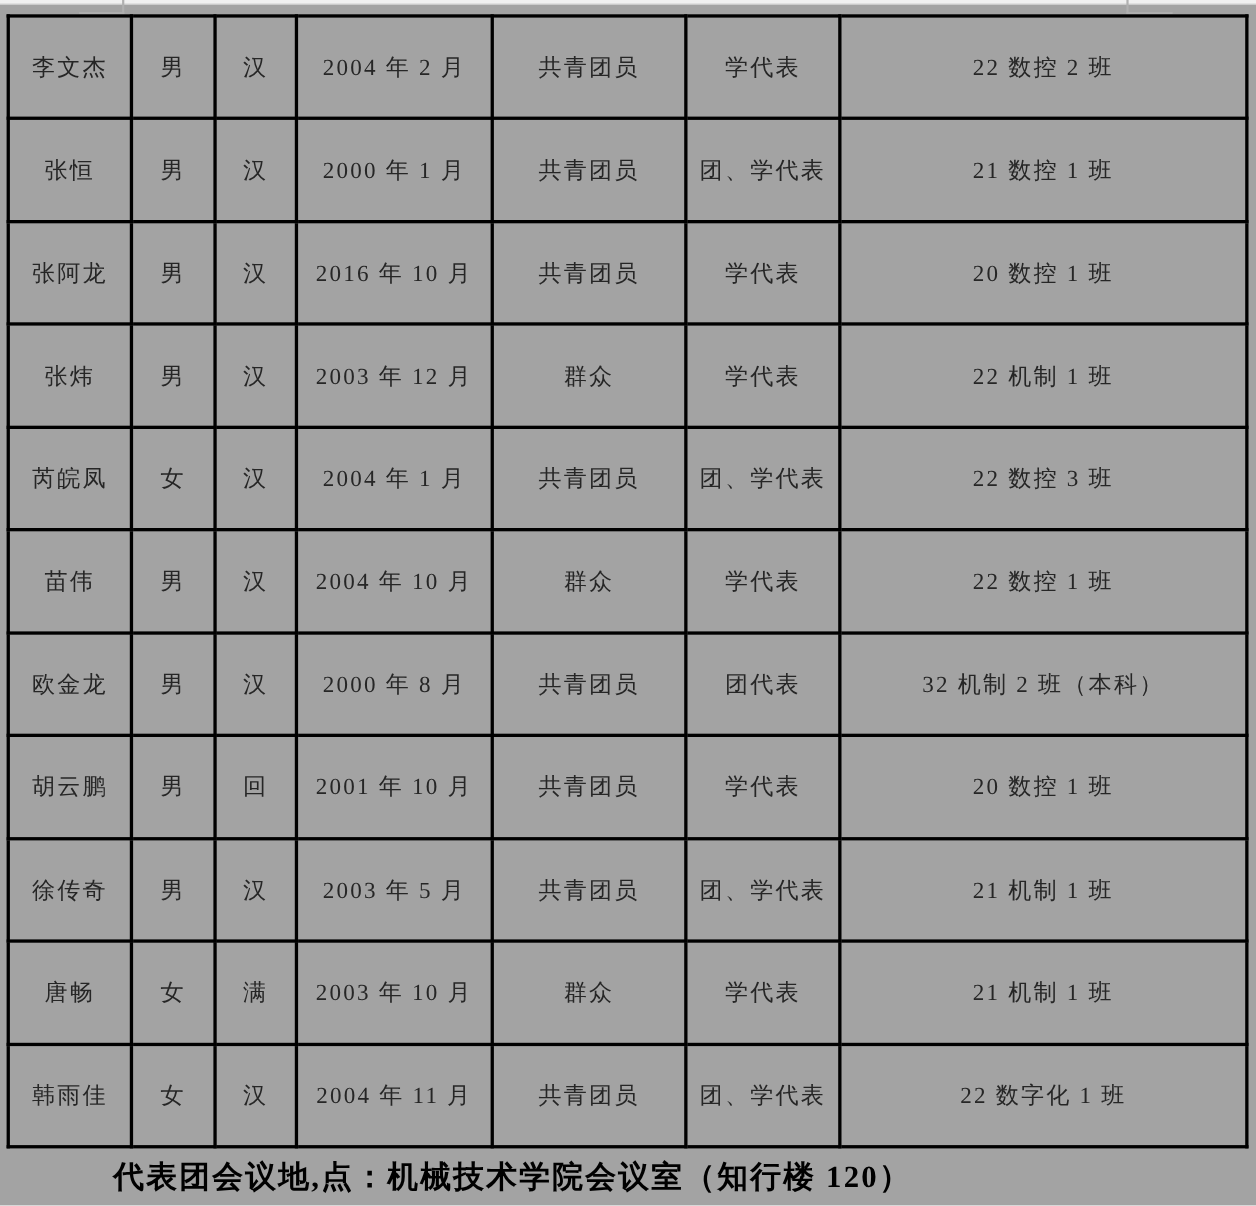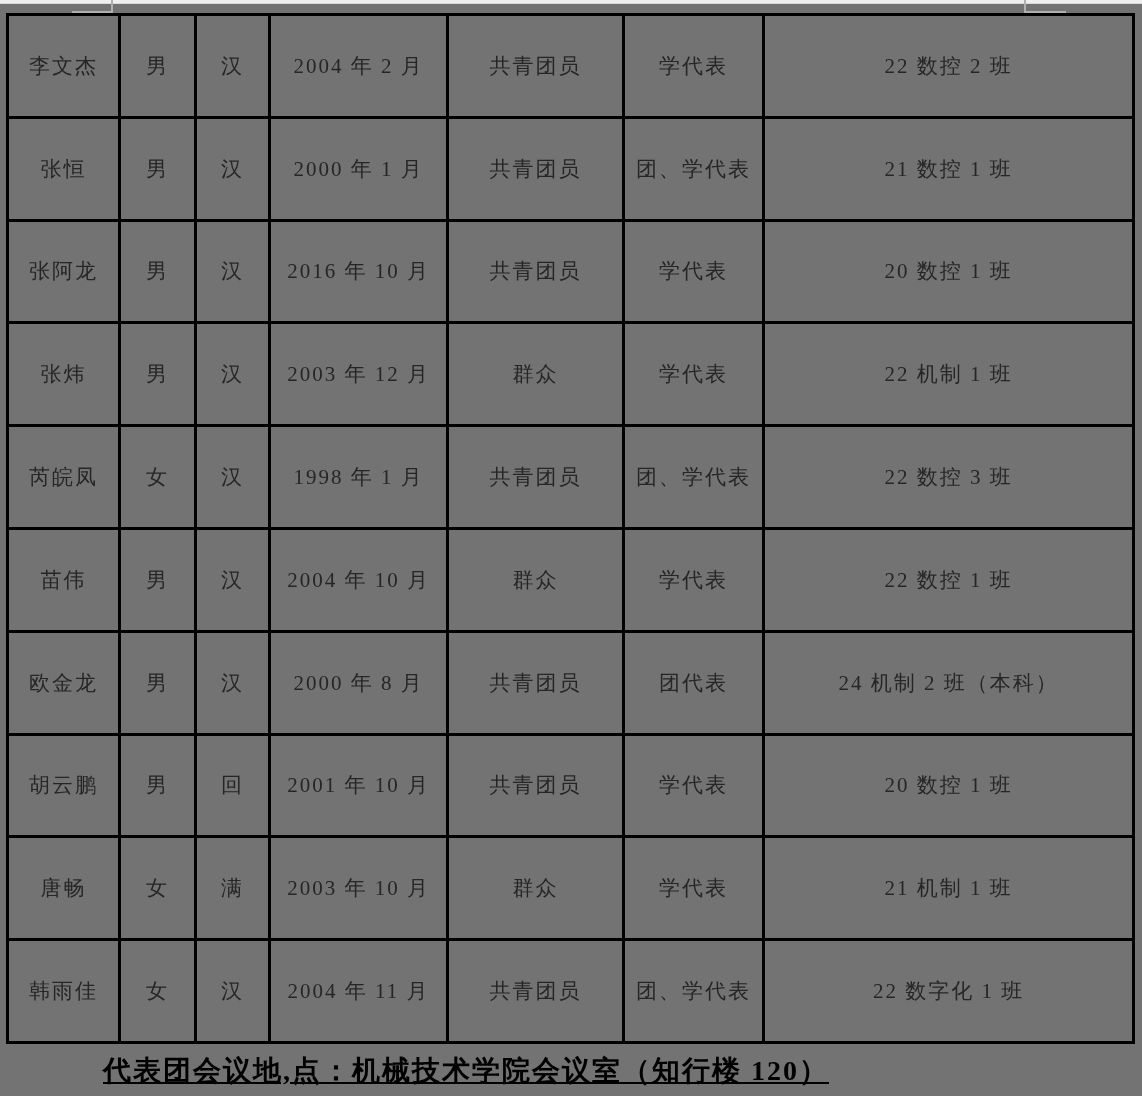--- a/index.html
+++ b/index.html
@@ -4,21 +4,21 @@
 <style>
   html, body {
     margin: 0;
     padding: 0;
     background: #ffffff;
   }
   .page {
     position: relative;
     width: 1142px;
     height: 1096px;
-    background: #737373;
+    background: #a3a3a3;
     overflow: hidden;
     font-family: "Liberation Serif", "DejaVu Serif", serif;
   }
   
   .top-band {
     position: absolute;
     left: 0; top: 0;
     width: 1142px; height: 3px;
     background: #f0f0f0;
     border-bottom: 1px solid #d9d9d9;
@@ -56,21 +56,20 @@
   .footer-note {
     position: absolute;
     left: 103px;
     top: 1052px;
     font-size: 28px;
     line-height: 38px;
     font-weight: 700;
     letter-spacing: 2px;
     color: #000000;
     white-space: nowrap;
-    text-decoration: underline;
   }
 </style>
 </head>
 <body>
 
 <div class="page">
 
   <div class="top-band"></div>
   <div class="art art-left-v"></div>
   <div class="art art-left-h"></div>
@@ -121,51 +120,60 @@
           <td>汉</td>
           <td>2003 年 12 月</td>
           <td>群众</td>
           <td>学代表</td>
           <td>22 机制 1 班</td>
         </tr>
         <tr>
           <td>芮皖凤</td>
           <td>女</td>
           <td>汉</td>
-          <td>1998 年 1 月</td>
+          <td>2004 年 1 月</td>
           <td>共青团员</td>
           <td>团、学代表</td>
           <td>22 数控 3 班</td>
         </tr>
         <tr>
           <td>苗伟</td>
           <td>男</td>
           <td>汉</td>
           <td>2004 年 10 月</td>
           <td>群众</td>
           <td>学代表</td>
           <td>22 数控 1 班</td>
         </tr>
         <tr>
           <td>欧金龙</td>
           <td>男</td>
           <td>汉</td>
           <td>2000 年 8 月</td>
           <td>共青团员</td>
           <td>团代表</td>
-          <td>24 机制 2 班（本科）</td>
+          <td>32 机制 2 班（本科）</td>
         </tr>
         <tr>
           <td>胡云鹏</td>
           <td>男</td>
           <td>回</td>
           <td>2001 年 10 月</td>
           <td>共青团员</td>
           <td>学代表</td>
           <td>20 数控 1 班</td>
+        </tr>
+        <tr>
+          <td>徐传奇</td>
+          <td>男</td>
+          <td>汉</td>
+          <td>2003 年 5 月</td>
+          <td>共青团员</td>
+          <td>团、学代表</td>
+          <td>21 机制 1 班</td>
         </tr>
         <tr>
           <td>唐畅</td>
           <td>女</td>
           <td>满</td>
           <td>2003 年 10 月</td>
           <td>群众</td>
           <td>学代表</td>
           <td>21 机制 1 班</td>
         </tr>

